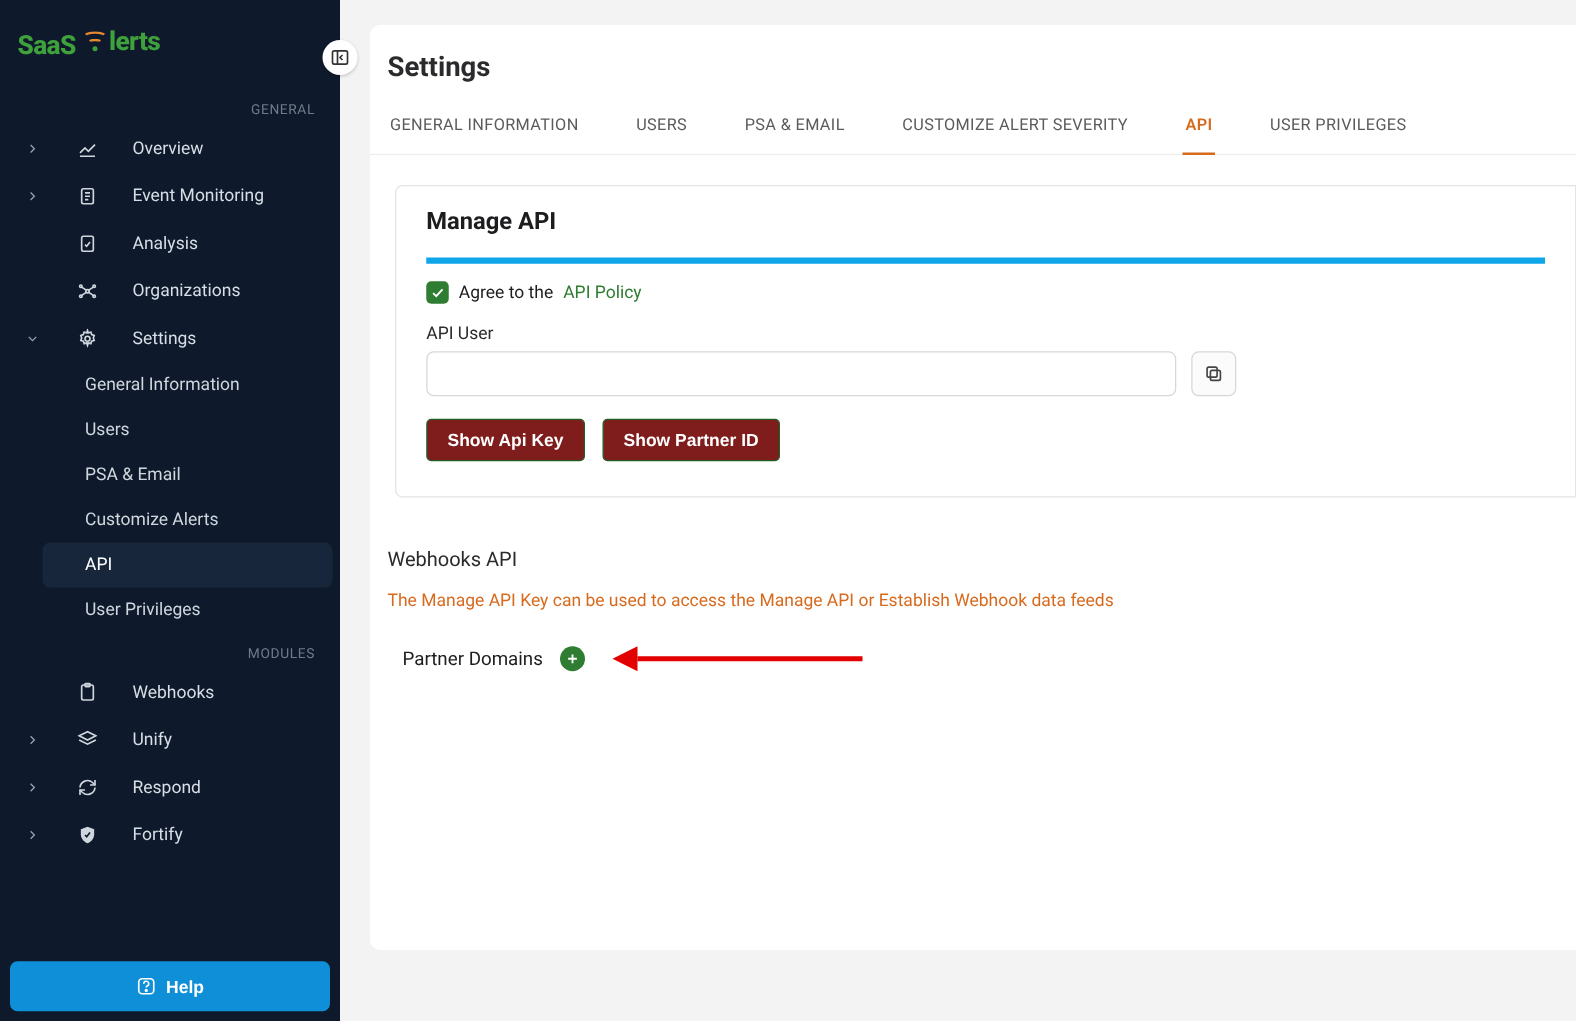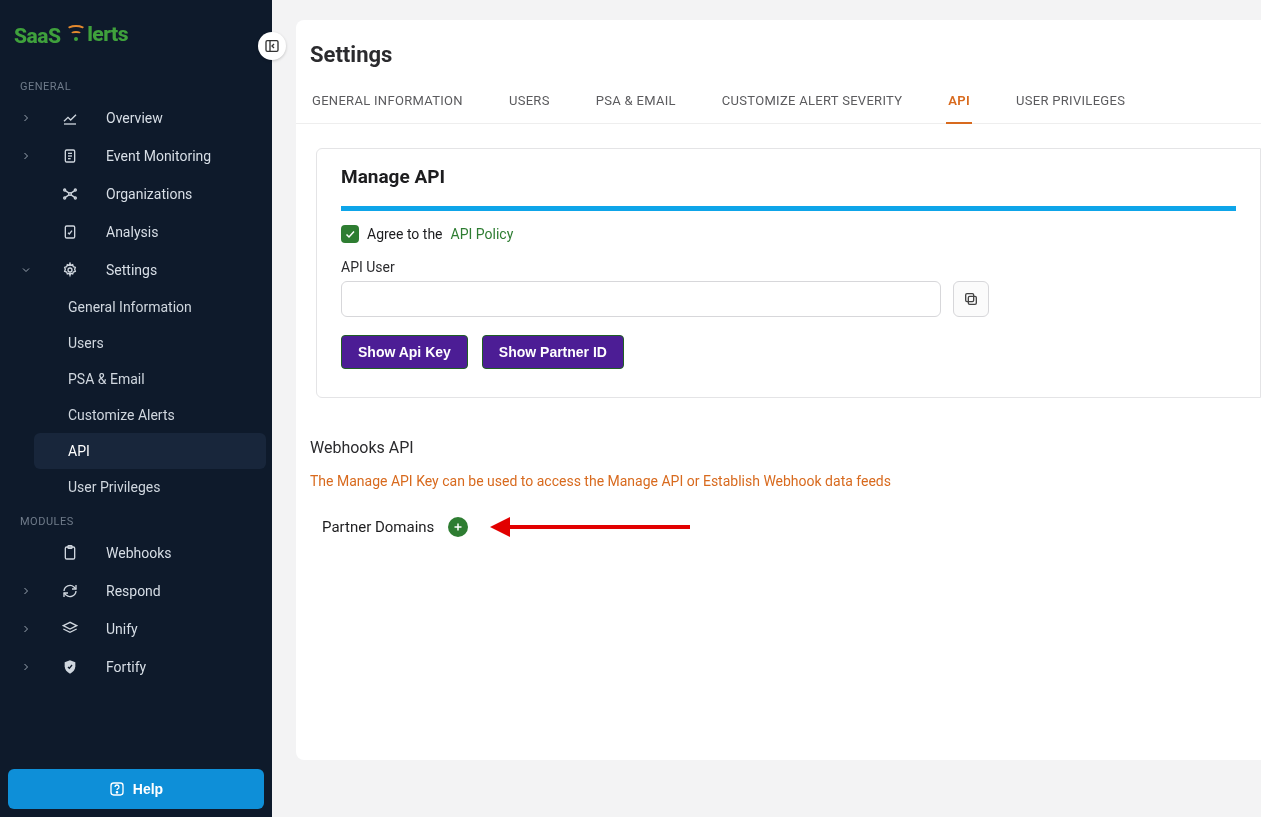--- a/index.html
+++ b/index.html
@@ -58,20 +58,21 @@
   .wifi-dot {
     position:absolute; bottom:2px; left:50%; transform:translateX(-50%);
     width:4px; height:4px; background:#3fa13c; border-radius:50%;
   }
   .section-label {
     font-size: 11px;
     letter-spacing: .5px;
     color: #6f7b8a;
     padding: 10px 14px 6px;
     text-transform: uppercase;
+    text-align: right;
   }
   .nav-item, .sub-item {
     display: flex;
     align-items: center;
     gap: 27px;
     padding: 10px 14px;
     cursor: pointer;
     color: #d7dee6;
     font-size: 14px;
     border-radius: 6px;
@@ -183,21 +184,21 @@
     background:#fff;
   }
   .copy-btn {
     width:36px; height:36px;
     border:1px solid #d7d7da; border-radius:6px;
     background:#fbfbfb;
     display:flex; align-items:center; justify-content:center;
     cursor:pointer;
   }
   .btn {
-    background:#4c1d95;
+    background:#7f1d1d;
     color:#fff;
     border:1px solid #1f5f24;
     border-radius:4px;
     height:34px;
     padding:0 16px;
     font-size:14px;
     font-weight:600;
     cursor:pointer;
   }
   .btn-row { display:flex; gap:14px; }
@@ -290,20 +291,33 @@
         </span>
         <span class="icon">
           <svg width="16" height="16" viewBox="0 0 24 24" fill="none" stroke="currentColor" stroke-width="2">
               <rect x="5" y="3" width="14" height="18" rx="2"></rect>
               <line x1="9" y1="8" x2="15" y2="8"></line>
               <line x1="9" y1="12" x2="15" y2="12"></line>
               <line x1="9" y1="16" x2="13" y2="16"></line>
             </svg>
         </span>
         <span class="label">Event Monitoring</span>
+      </div>
+
+      <div class="nav-item">
+        <span class="chevron" style="visibility:hidden">
+            <svg width="12" height="12"></svg>
+          </span>
+        <span class="icon">
+          <svg width="16" height="16" viewBox="0 0 24 24" fill="none" stroke="currentColor" stroke-width="2">
+              <rect x="5" y="3" width="14" height="18" rx="2"></rect>
+              <polyline points="9 13 11 15 15 10"></polyline>
+            </svg>
+        </span>
+        <span class="label">Analysis</span>
       </div>
 
       <div class="nav-item">
         <span class="chevron" style="visibility:hidden">
           <svg width="12" height="12"></svg>
         </span>
         <span class="icon">
           <svg width="16" height="16" viewBox="0 0 24 24" fill="none" stroke="currentColor" stroke-width="2">
               <circle cx="12" cy="12" r="2"></circle>
               <circle cx="4" cy="6" r="1.5"></circle>
@@ -313,113 +327,100 @@
               <line x1="11" y1="11" x2="5" y2="7"></line>
               <line x1="13" y1="11" x2="19" y2="7"></line>
               <line x1="11" y1="13" x2="5" y2="17"></line>
               <line x1="13" y1="13" x2="19" y2="17"></line>
             </svg>
         </span>
         <span class="label">Organizations</span>
       </div>
 
       <div class="nav-item">
+        <span class="chevron">
+          <svg width="12" height="12" viewBox="0 0 24 24" fill="none" stroke="currentColor" stroke-width="2">
+              <polyline points="6 9 12 15 18 9"></polyline>
+            </svg>
+        </span>
+        <span class="icon">
+          <svg width="16" height="16" viewBox="0 0 24 24" fill="none" stroke="currentColor" stroke-width="2">
+              <circle cx="12" cy="12" r="3"></circle>
+              <path d="M12 2l1 3 3-1 1 3 3 1-1 3 1 3-3 1-1 3-3-1-1 3-1-3-3 1-1-3-3-1 1-3-1-3 3-1 1-3 3 1z"></path>
+            </svg>
+        </span>
+        <span class="label">Settings</span>
+      </div>
+
+      <div class="nav-children">
+        <div class="sub-item">
+          <span>General Information</span>
+        </div>
+        <div class="sub-item">
+          <span>Users</span>
+        </div>
+        <div class="sub-item">
+          <span>PSA &amp; Email</span>
+        </div>
+        <div class="sub-item">
+          <span>Customize Alerts</span>
+        </div>
+        <div class="sub-item active">
+          <span>API</span>
+        </div>
+        <div class="sub-item">
+          <span>User Privileges</span>
+        </div>
+      </div>
+
+      <div class="section-label">MODULES</div>
+
+      <div class="nav-item">
         <span class="chevron" style="visibility:hidden">
             <svg width="12" height="12"></svg>
           </span>
         <span class="icon">
           <svg width="16" height="16" viewBox="0 0 24 24" fill="none" stroke="currentColor" stroke-width="2">
               <rect x="5" y="3" width="14" height="18" rx="2"></rect>
-              <polyline points="9 13 11 15 15 10"></polyline>
-            </svg>
-        </span>
-        <span class="label">Analysis</span>
+              <rect x="9" y="1" width="6" height="4" rx="1"></rect>
+            </svg>
+        </span>
+        <span class="label">Webhooks</span>
       </div>
 
       <div class="nav-item">
         <span class="chevron">
           <svg width="12" height="12" viewBox="0 0 24 24" fill="none" stroke="currentColor" stroke-width="2">
-              <polyline points="6 9 12 15 18 9"></polyline>
-            </svg>
-        </span>
-        <span class="icon">
-          <svg width="16" height="16" viewBox="0 0 24 24" fill="none" stroke="currentColor" stroke-width="2">
-              <circle cx="12" cy="12" r="3"></circle>
-              <path d="M12 2l1 3 3-1 1 3 3 1-1 3 1 3-3 1-1 3-3-1-1 3-1-3-3 1-1-3-3-1 1-3-1-3 3-1 1-3 3 1z"></path>
-            </svg>
-        </span>
-        <span class="label">Settings</span>
-      </div>
-
-      <div class="nav-children">
-        <div class="sub-item">
-          <span>General Information</span>
-        </div>
-        <div class="sub-item">
-          <span>Users</span>
-        </div>
-        <div class="sub-item">
-          <span>PSA &amp; Email</span>
-        </div>
-        <div class="sub-item">
-          <span>Customize Alerts</span>
-        </div>
-        <div class="sub-item active">
-          <span>API</span>
-        </div>
-        <div class="sub-item">
-          <span>User Privileges</span>
-        </div>
-      </div>
-
-      <div class="section-label">MODULES</div>
-
-      <div class="nav-item">
-        <span class="chevron" style="visibility:hidden">
-            <svg width="12" height="12"></svg>
-          </span>
-        <span class="icon">
-          <svg width="16" height="16" viewBox="0 0 24 24" fill="none" stroke="currentColor" stroke-width="2">
-              <rect x="5" y="3" width="14" height="18" rx="2"></rect>
-              <rect x="9" y="1" width="6" height="4" rx="1"></rect>
-            </svg>
-        </span>
-        <span class="label">Webhooks</span>
+              <polyline points="9 18 15 12 9 6"></polyline>
+            </svg>
+        </span>
+        <span class="icon">
+          <svg width="16" height="16" viewBox="0 0 24 24" fill="none" stroke="currentColor" stroke-width="2">
+              <polygon points="12 2 2 7 12 12 22 7 12 2"></polygon>
+              <polyline points="2 12 12 17 22 12"></polyline>
+            </svg>
+        </span>
+        <span class="label">Unify</span>
       </div>
 
       <div class="nav-item">
         <span class="chevron">
           <svg width="12" height="12" viewBox="0 0 24 24" fill="none" stroke="currentColor" stroke-width="2">
               <polyline points="9 18 15 12 9 6"></polyline>
             </svg>
         </span>
         <span class="icon">
           <svg width="16" height="16" viewBox="0 0 24 24" fill="none" stroke="currentColor" stroke-width="2">
               <path d="M3 12a9 9 0 0 1 15-6l3 3"></path>
               <path d="M21 12a9 9 0 0 1-15 6l-3-3"></path>
               <polyline points="21 3 21 9 15 9"></polyline>
               <polyline points="3 21 3 15 9 15"></polyline>
             </svg>
         </span>
         <span class="label">Respond</span>
-      </div>
-
-      <div class="nav-item">
-        <span class="chevron">
-          <svg width="12" height="12" viewBox="0 0 24 24" fill="none" stroke="currentColor" stroke-width="2">
-              <polyline points="9 18 15 12 9 6"></polyline>
-            </svg>
-        </span>
-        <span class="icon">
-          <svg width="16" height="16" viewBox="0 0 24 24" fill="none" stroke="currentColor" stroke-width="2">
-              <polygon points="12 2 2 7 12 12 22 7 12 2"></polygon>
-              <polyline points="2 12 12 17 22 12"></polyline>
-            </svg>
-        </span>
-        <span class="label">Unify</span>
       </div>
 
       <div class="nav-item">
         <span class="chevron">
           <svg width="12" height="12" viewBox="0 0 24 24" fill="none" stroke="currentColor" stroke-width="2">
               <polyline points="9 18 15 12 9 6"></polyline>
             </svg>
         </span>
         <span class="icon">
           <svg width="16" height="16" viewBox="0 0 24 24" fill="currentColor">

